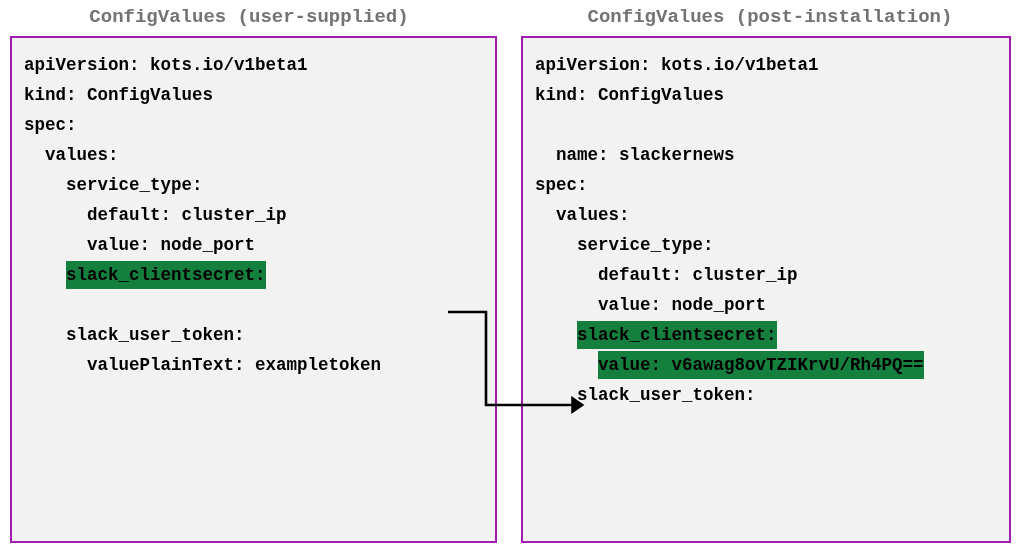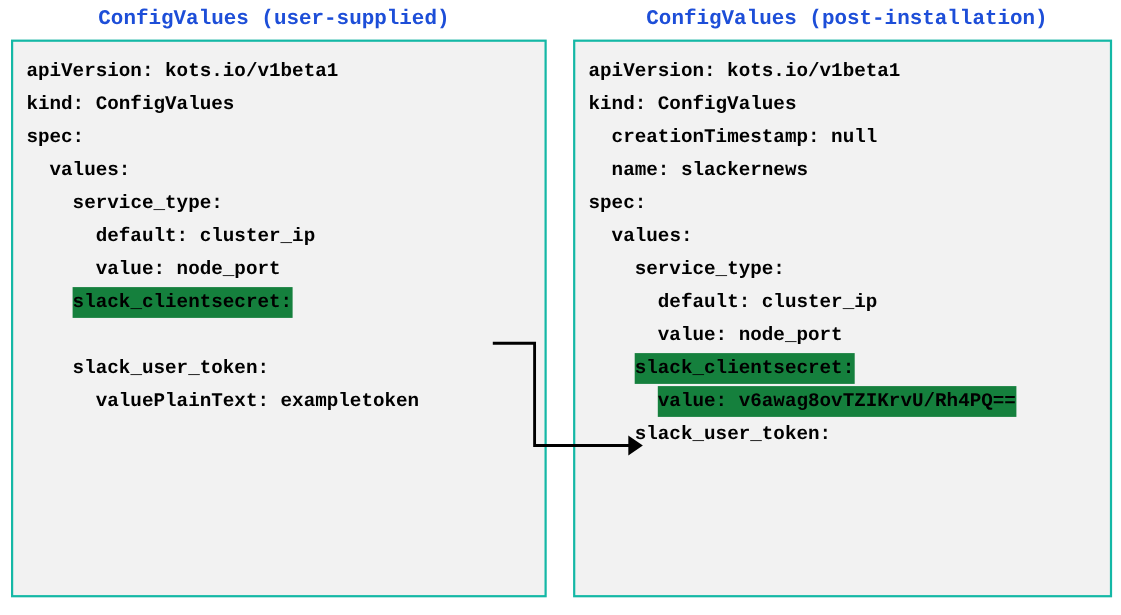--- a/index.html
+++ b/index.html
@@ -20,36 +20,36 @@
     inset: 0;
   }
 
   
   .panel-title {
     position: absolute;
     top: 6px;
     font-family: "Liberation Mono", "DejaVu Sans Mono", monospace;
     font-size: 19px;
     font-weight: bold;
-    color: #1d4ed8;
+    color: #737373;
     letter-spacing: 0px;
     white-space: pre;
     text-align: center;
   }
   #title-left  { left: 0px;   width: 498px; }
   #title-right { left: 521px; width: 498px; }
 
   
   .code-box {
     position: absolute;
     top: 36px;
     height: 507px;
     box-sizing: border-box;
     background: #f2f2f2;
-    border: 2px solid #14b8a6;
+    border: 2px solid #a21caf;
     overflow: hidden;
   }
   #box-left  { left: 10px;  width: 487px; }
   #box-right { left: 521px; width: 490px; }
 
   .code-lines {
     position: absolute;
     top: 12px;
     left: 0;
     right: 0;
@@ -111,21 +111,21 @@
         <div class="code-line"><span class="seg">      </span><span class="seg">valuePlainText: exampletoken</span></div>
       </div>
   </div>
 
   <div class="panel-title" id="title-right">ConfigValues (post-installation)</div>
 
   <div class="code-box" id="box-right">
     <div class="code-lines" id="lines-right">
         <div class="code-line"><span class="seg"></span><span class="seg">apiVersion: kots.io/v1beta1</span></div>
         <div class="code-line"><span class="seg"></span><span class="seg">kind: ConfigValues</span></div>
-        <div class="code-line"><span class="seg">  </span><span class="seg">creationTimestamp: null</span></div>
+        <div class="code-line"><span class="seg">  </span></div>
         <div class="code-line"><span class="seg">  </span><span class="seg">name: slackernews</span></div>
         <div class="code-line"><span class="seg"></span><span class="seg">spec:</span></div>
         <div class="code-line"><span class="seg">  </span><span class="seg">values:</span></div>
         <div class="code-line"><span class="seg">    </span><span class="seg">service_type:</span></div>
         <div class="code-line"><span class="seg">      </span><span class="seg">default: cluster_ip</span></div>
         <div class="code-line"><span class="seg">      </span><span class="seg">value: node_port</span></div>
         <div class="code-line"><span class="seg">    </span><span class="seg hl">slack_clientsecret:</span></div>
         <div class="code-line"><span class="seg">      </span><span class="seg hl">value: v6awag8ovTZIKrvU/Rh4PQ==</span></div>
         <div class="code-line"><span class="seg">    </span><span class="seg">slack_user_token:</span></div>
       </div>

